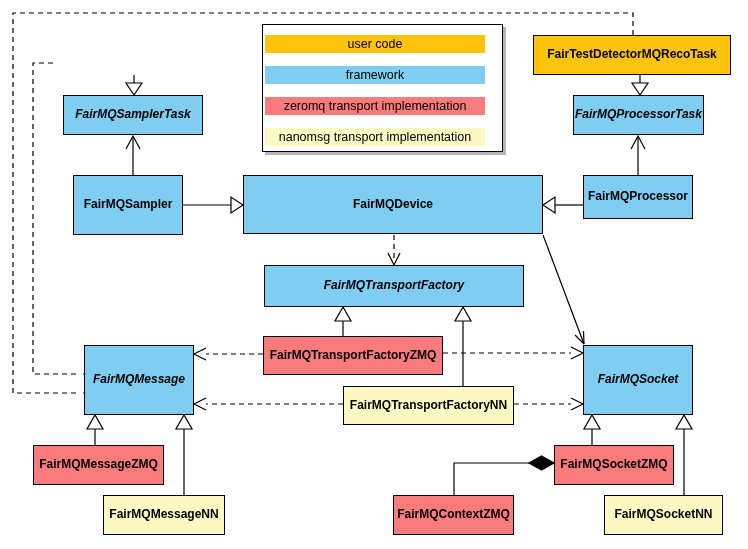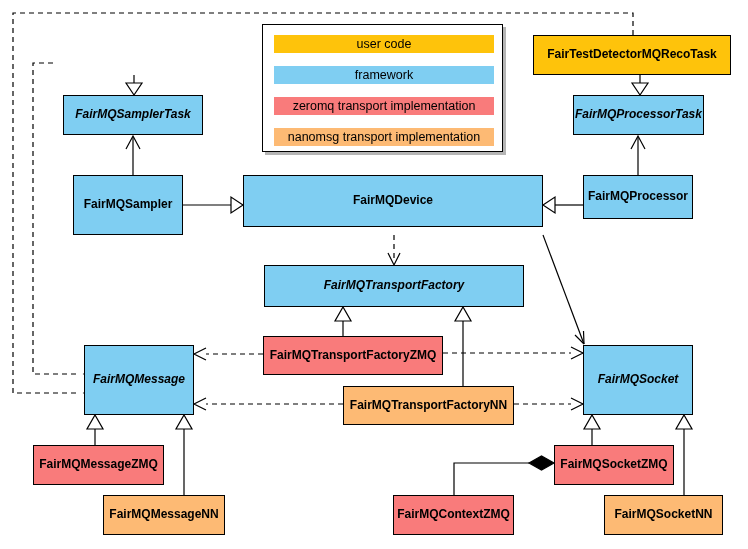--- a/index.html
+++ b/index.html
@@ -11,28 +11,28 @@
   .node{
     position:absolute;display:flex;align-items:center;justify-content:center;
     border:1px solid #000;box-sizing:border-box;
     font-size:12px;font-weight:700;color:#000;white-space:nowrap;
     text-align:center;line-height:1.1;
   }
   .abstract{font-style:italic;}
   .gold{background:#fec30b;}
   .blue{background:#7fcef2;}
   .red{background:#f97b7b;}
-  .green{background:#fdba74;}
+  .green{background:#fef9c3;}
   #legend{
     position:absolute;left:262px;top:24px;width:241px;height:128px;
     background:#ffffff;border:1.5px solid #000;box-sizing:border-box;
     box-shadow:3px 3px 0 rgba(120,120,120,0.55);
   }
   .legend-bar{
-    position:absolute;left:11px;width:220px;height:18px;
+    position:absolute;left:2px;width:220px;height:18px;
     display:flex;align-items:center;justify-content:center;
     font-size:12.5px;font-weight:400;color:#000;white-space:nowrap;
   }
 </style>
 </head>
 <body>
 
 <div id="stage">
 
   <svg id="edges" width="748" height="549" viewBox="0 0 748 549" fill="none" stroke="#000" stroke-width="1.2">
@@ -160,21 +160,21 @@
 
 
   <div class="node gold" style="left:533px;top:35px;width:198px;height:40px;">FairTestDetectorMQRecoTask</div>
 
   <div class="node blue abstract" style="left:63px;top:95px;width:140px;height:40px;">FairMQSamplerTask</div>
 
   <div class="node blue abstract" style="left:573px;top:95px;width:131px;height:40px;">FairMQProcessorTask</div>
 
   <div class="node blue" style="left:73px;top:175px;width:110px;height:60px;">FairMQSampler</div>
 
-  <div class="node blue" style="left:243px;top:175px;width:300px;height:52px;">FairMQDevice</div>
+  <div class="node blue" style="left:243px;top:175px;width:300px;height:59px;">FairMQDevice</div>
 
   <div class="node blue" style="left:583px;top:175px;width:110px;height:44px;">FairMQProcessor</div>
 
   <div class="node red" style="left:263px;top:336px;width:180px;height:39px;">FairMQTransportFactoryZMQ</div>
 
   <div class="node blue abstract" style="left:264px;top:265px;width:260px;height:42px;">FairMQTransportFactory</div>
 
   <div class="node green" style="left:343px;top:386px;width:171px;height:39px;">FairMQTransportFactoryNN</div>
 
   <div class="node blue abstract" style="left:84px;top:345px;width:110px;height:70px;">FairMQMessage</div>

